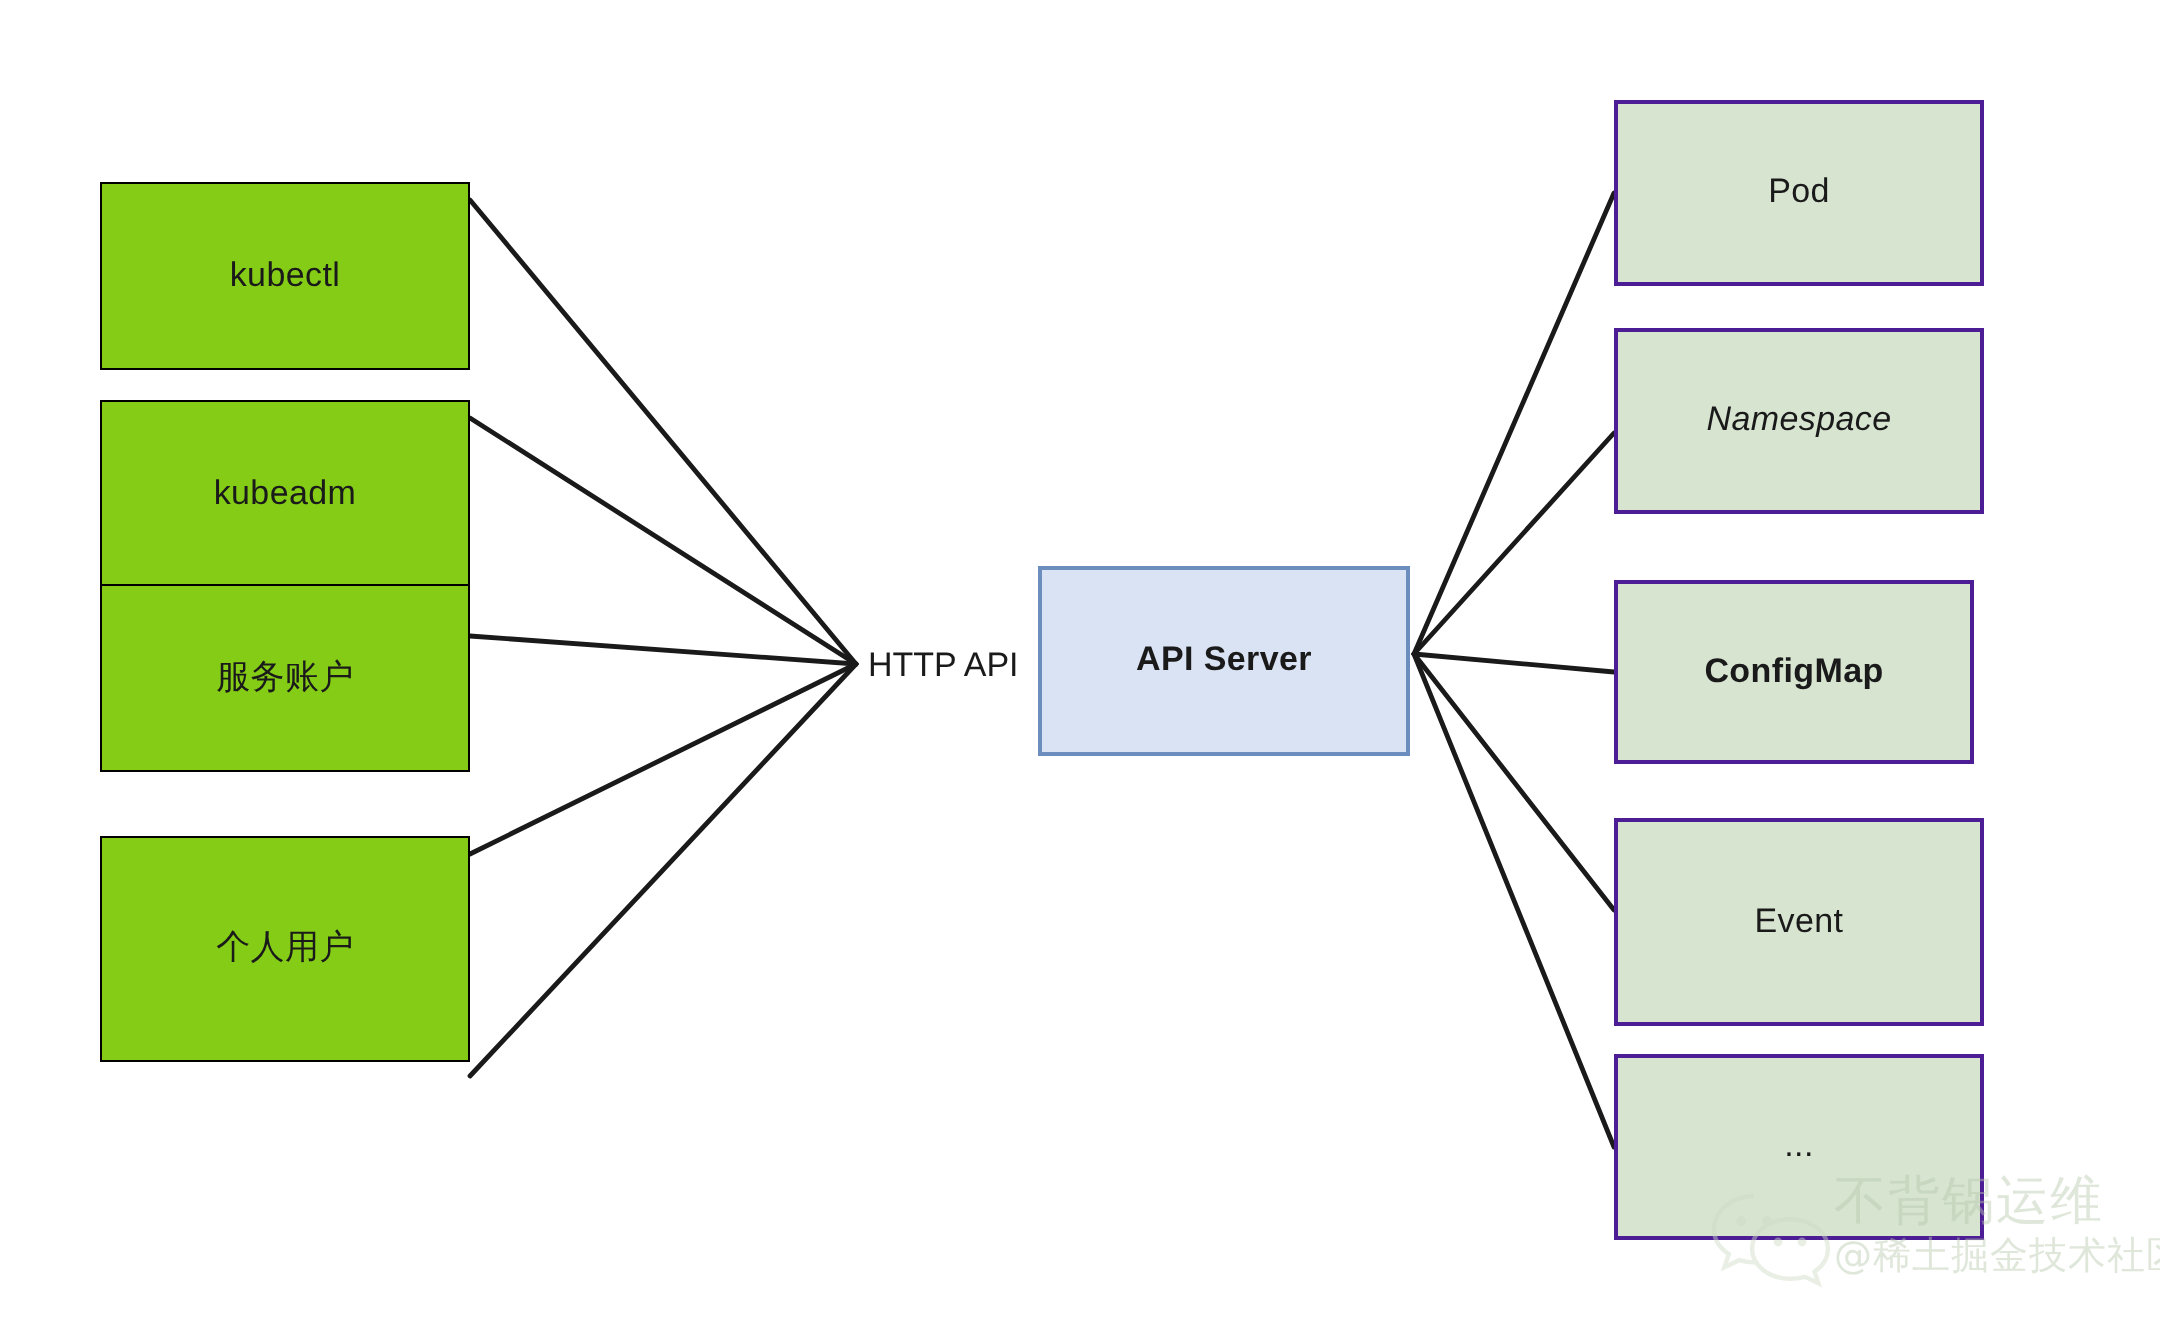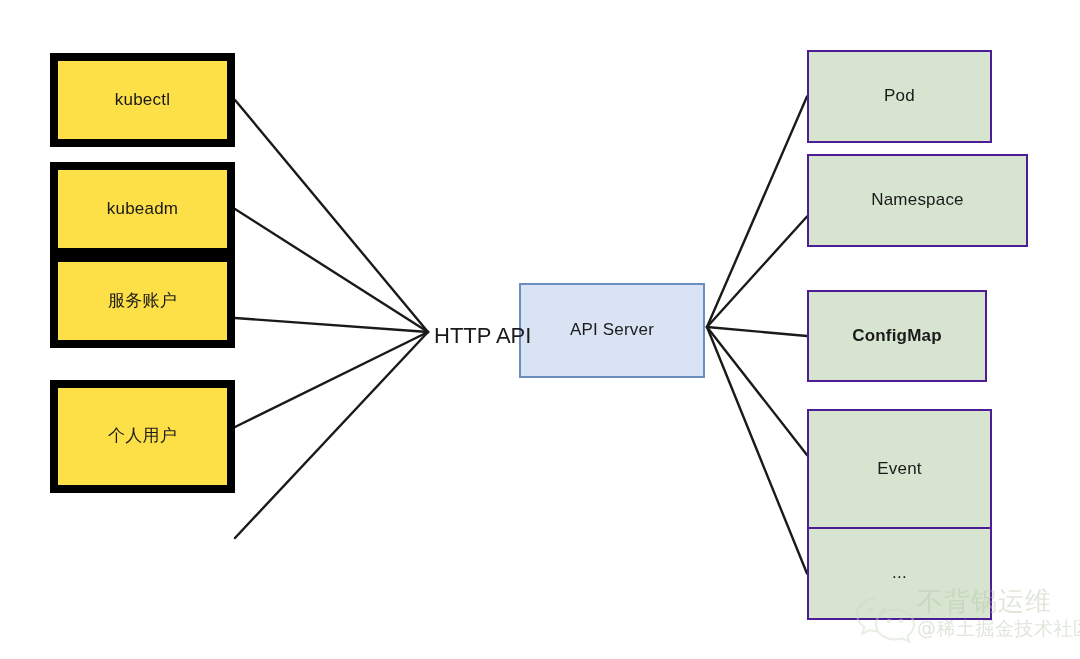--- a/index.html
+++ b/index.html
@@ -27,39 +27,41 @@
     position: absolute;
     box-sizing: border-box;
     display: flex;
     align-items: center;
     justify-content: center;
     font-size: 17px;
     color: #1a1a1a;
     letter-spacing: .2px;
   }
   .node-left {
-    background: #fde047;
-    border: 8px solid #000000;
+    background: #84cc16;
+    border: 1px solid #000000;
+    margin-top: 38px;
   }
   .node-right {
     background: #d6e4d0;
     border: 2px solid #4c1d95;
   }
   .node-center {
     background: #dae3f3;
     border: 2px solid #6c8ebf;
+    font-weight: bold;
   }
   .node-label {
     display: block;
     line-height: 1.2;
     white-space: nowrap;
   }
   .edge-label {
     position: absolute;
-    font-size: 22px;
+    font-size: 17px;
     color: #1a1a1a;
     white-space: nowrap;
     background: transparent;
   }
   
   .watermark {
     position: absolute;
     left: 855px;
     top: 586px;
     width: 225px;
@@ -133,27 +135,27 @@
     <span class="node-label">API Server</span>
   </div>
 
   <div class="edge-label" style="left:434px; top:323px;">
     <span>HTTP API</span>
   </div>
 
   <div class="node node-right" style="left:807px; top:50px; width:185px; height:93px;">
     <span class="node-label">Pod</span>
   </div>
-  <div class="node node-right" style="left:807px; top:154px; width:221px; height:93px;">
+  <div class="node node-right" style="left:807px; top:164px; width:185px; height:93px;font-style:italic;">
     <span class="node-label">Namespace</span>
   </div>
   <div class="node node-right" style="left:807px; top:290px; width:180px; height:92px;font-weight:bold;">
     <span class="node-label">ConfigMap</span>
   </div>
-  <div class="node node-right" style="left:807px; top:409px; width:185px; height:120px;">
+  <div class="node node-right" style="left:807px; top:409px; width:185px; height:104px;">
     <span class="node-label">Event</span>
   </div>
   <div class="node node-right" style="left:807px; top:527px; width:185px; height:93px;">
     <span class="node-label">...</span>
   </div>
 
   <div class="watermark">
     <svg class="wm-logo" viewBox="0 0 62 56" xmlns="http://www.w3.org/2000/svg">
       <g fill="none" stroke="#cfdcc6" stroke-width="2.2">
         <path d="M22 6 C11 6 2 13.4 2 22.5 C2 27.6 4.9 32.1 9.4 35.1 L7.2 41.6 L14.6 38.1 C17 38.8 19.4 39.2 22 39.2 C22.6 39.2 23.2 39.2 23.8 39.1"></path>

